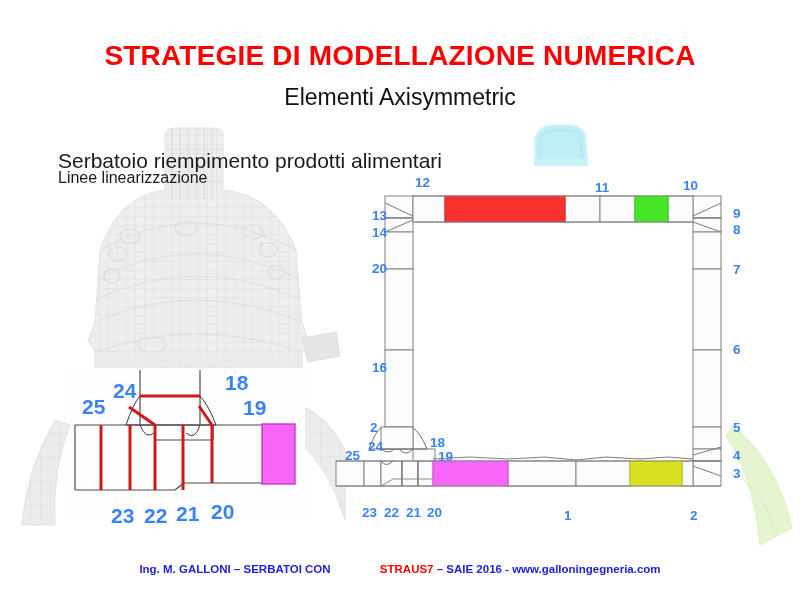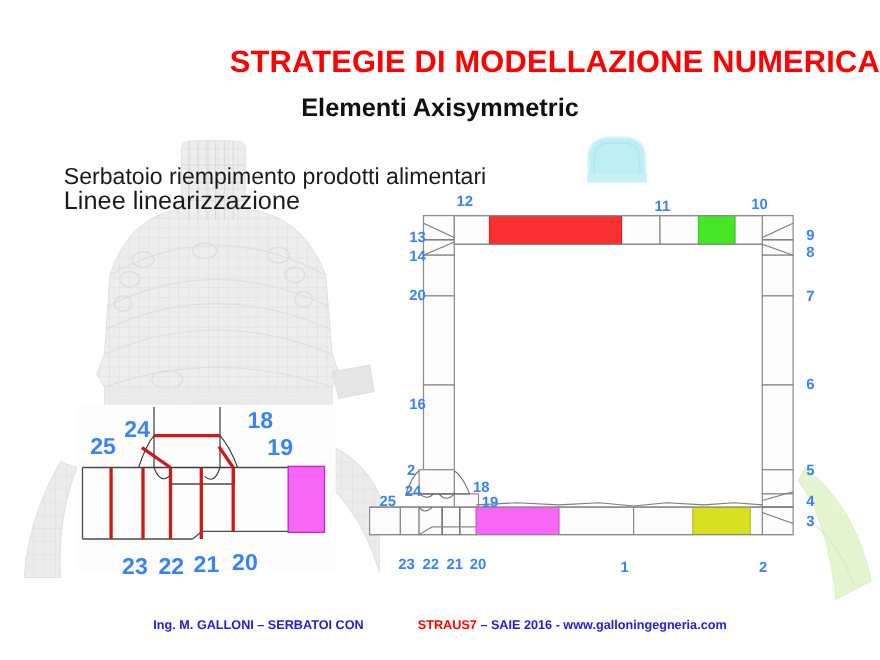--- a/index.html
+++ b/index.html
@@ -7,35 +7,35 @@
     width:800px;height:600px;background:#ffffff;overflow:hidden;
     font-family:"Liberation Sans",sans-serif;position:relative;
   }
   #slide{position:absolute;left:0;top:0;width:800px;height:600px;overflow:hidden;}
 
   
   .bg-mesh{position:absolute;opacity:1;pointer-events:none;}
 
   
   .title{
-    position:absolute;left:0;top:40px;width:800px;text-align:right;
+    position:absolute;left:0;top:40px;width:800px;text-align:center;
     color:#ff0000;font-size:28px;font-weight:bold;letter-spacing:.2px;
     font-family:"Liberation Sans",sans-serif;
   }
   .subtitle{
     position:absolute;left:0;top:84px;width:800px;text-align:center;
-    color:#111111;font-size:23px;font-weight:bold;
+    color:#111111;font-size:23px;font-weight:normal;
     font-family:"Liberation Sans",sans-serif;
   }
   .line1{
     position:absolute;left:58px;top:133px;color:#1a1a1a;font-size:21px;
     font-family:"Liberation Sans",sans-serif;white-space:nowrap;margin-top:16px;
   }
   .line2{
-    position:absolute;left:58px;top:169px;color:#1a1a1a;font-size:23px;
+    position:absolute;left:58px;top:169px;color:#1a1a1a;font-size:16px;
     font-family:"Liberation Sans",sans-serif;white-space:nowrap;
   }
 
   
   .footer{
     position:absolute;left:0;top:563px;width:800px;text-align:center;
     font-size:11.5px;font-weight:bold;color:#2121d6;
     font-family:"Liberation Sans",sans-serif;white-space:nowrap;
   }
   .footer .red{color:#ff0000;padding-left:46px;}

